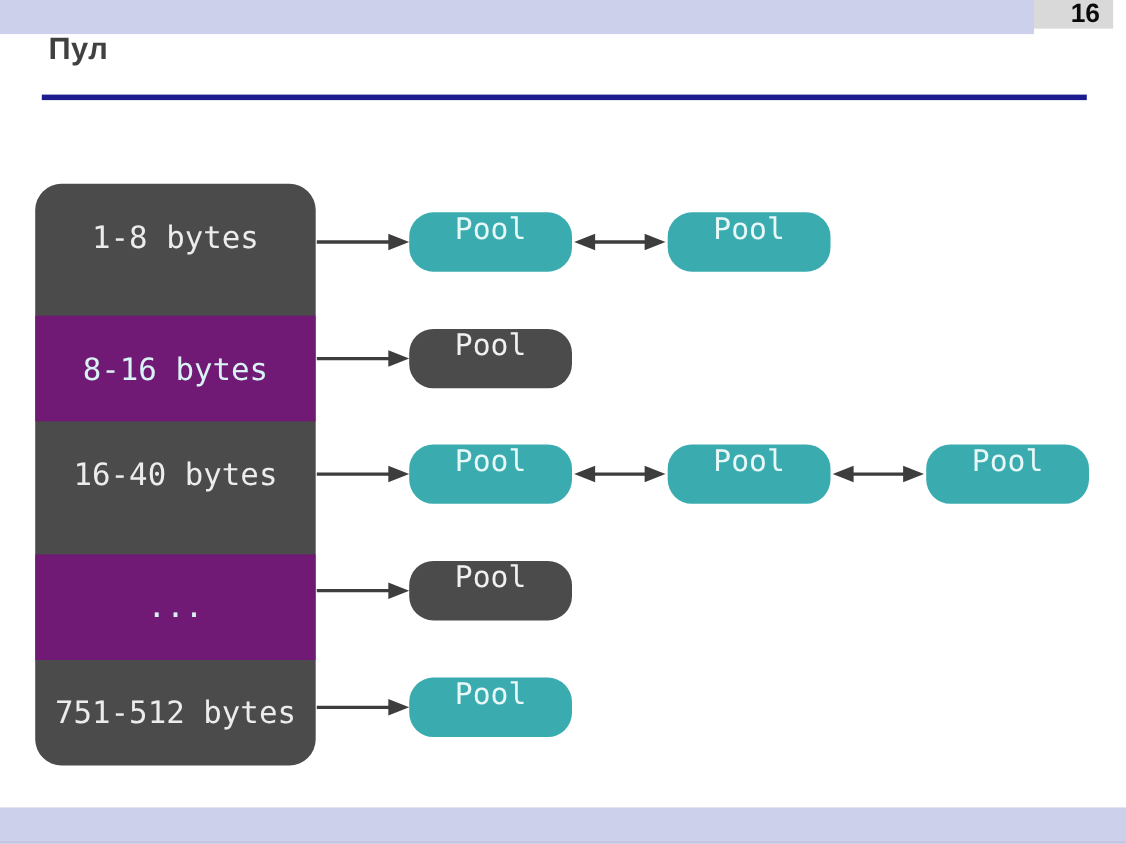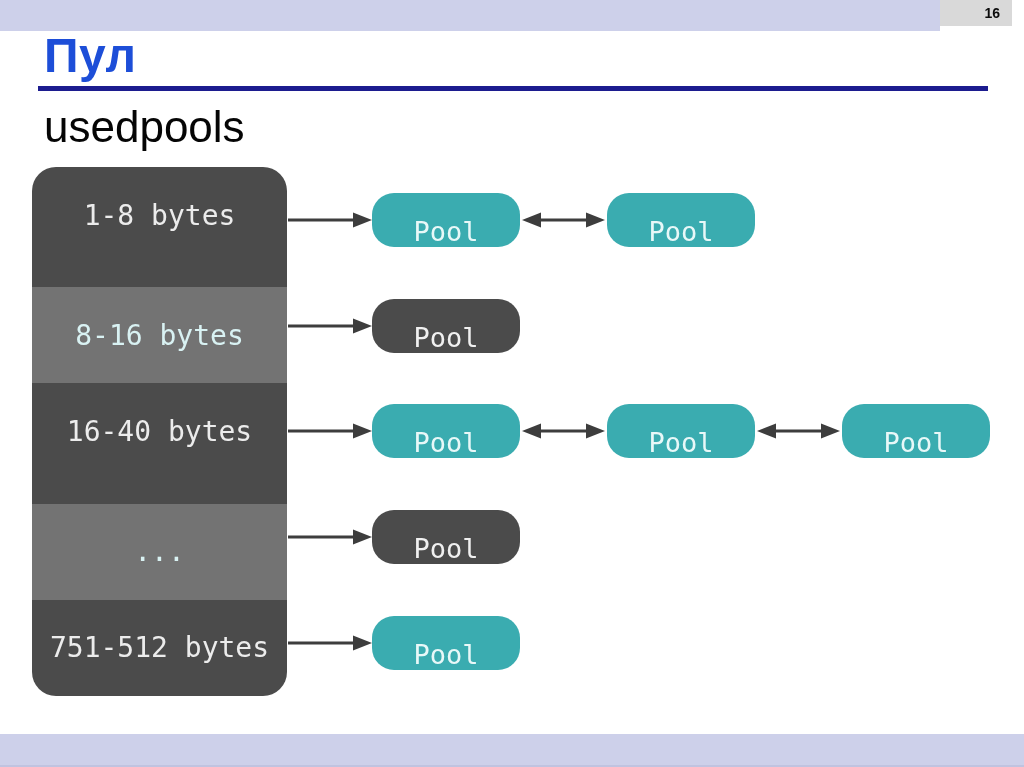--- a/index.html
+++ b/index.html
@@ -15,34 +15,34 @@
     position: absolute; left: 0; top: 0;
     width: 940px; height: 31px;
     background: #cdd0ea;
   }
   .pagenum {
     position: absolute; left: 940px; top: 0;
     width: 72px; height: 26px;
     background: #d9d9d9;
     display: flex; align-items: center; justify-content: flex-end;
     box-sizing: border-box; padding-right: 12px;
-    font-size: 14px; font-weight: bold; color: #0b0b0b;
+    font-size: 24px; font-weight: bold; color: #0b0b0b;
   }
   .bottombar {
     position: absolute; left: 0; top: 734px;
     width: 1024px; height: 33px;
     background: #cdd0ea;
     border-bottom: 2px solid #c0c3e0;
     box-sizing: border-box;
   }
 
   .title {
     position: absolute; left: 44px; top: 30px;
     margin: 0;
-    font-size: 48px; font-weight: bold; color: #1d4ed8;
+    font-size: 28px; font-weight: bold; color: #404040;
     line-height: 1.1; letter-spacing: 0.5px;
   }
   .rule {
     position: absolute; left: 38px; top: 86px;
     width: 950px; height: 5px;
     background: #1c1c8f;
   }
   .subtitle {
     position: absolute; left: 44px; top: 103px;
     font-size: 44px; font-weight: 400; color: #050505;
@@ -57,36 +57,36 @@
     display: flex; flex-direction: column;
     overflow: hidden;
   }
   .sizecell {
     flex: 1;
     display: flex; align-items: center; justify-content: center;
     font-family: "DejaVu Sans Mono", monospace;
     font-size: 28px;
     color: #ececec;
   }
-  .sizecell.teal { background: #737373; color: #d9f2f3; margin-top: 24px; }
+  .sizecell.teal { background: #701a75; color: #d9f2f3; margin-top: 24px; }
 
   .poolrow {
     position: absolute; left: 287px; height: 54px;
     display: flex; align-items: center;
   }
   .poolrow.r1 { top: 193px; }
   .poolrow.r2 { top: 299px; }
   .poolrow.r3 { top: 404px; }
   .poolrow.r4 { top: 510px; }
   .poolrow.r5 { top: 616px; }
 
   .pool {
     width: 148px; height: 54px;
     border-radius: 22px;
-    display: flex; align-items: flex-end; justify-content: center;
+    display: flex; align-items: flex-start; justify-content: center;
     font-family: "DejaVu Sans Mono", monospace;
     font-size: 27px;
     box-sizing: border-box;
     flex: none;
   }
   .pool.teal { background: #3aacb0; color: #e8f8f8; }
   .pool.dark { background: #4b4b4b; color: #f0f0f0; }
 
   .arrow { display: block; flex: none; }
 </style>
@@ -95,21 +95,20 @@
 
 <div class="stage">
 
   <div class="topbar"></div>
   <div class="pagenum">
     <span>16</span>
   </div>
 
   <h1 class="title">Пул</h1>
   <div class="rule"></div>
-  <div class="subtitle">usedpools</div>
 
   <div class="sizecol">
     <div class="sizecell dark">
       <span>1-8 bytes</span>
     </div>
     <div class="sizecell teal">
       <span>8-16 bytes</span>
     </div>
     <div class="sizecell dark">
       <span>16-40 bytes</span>

